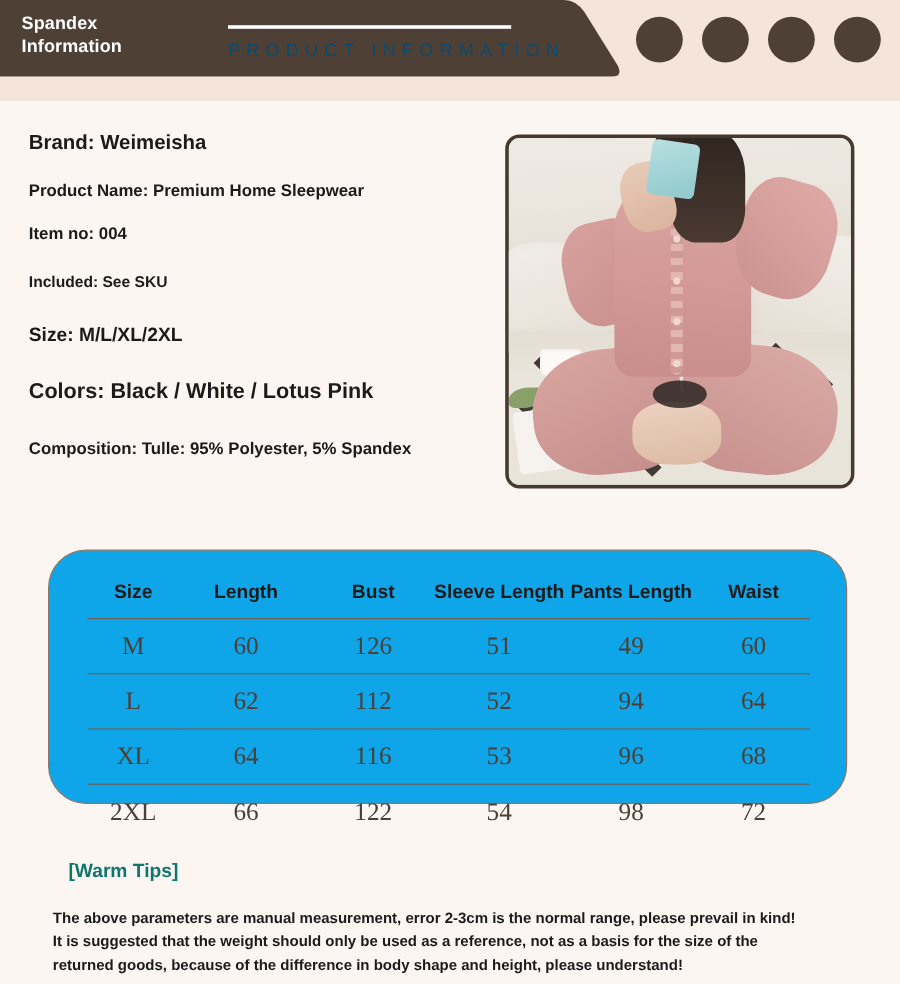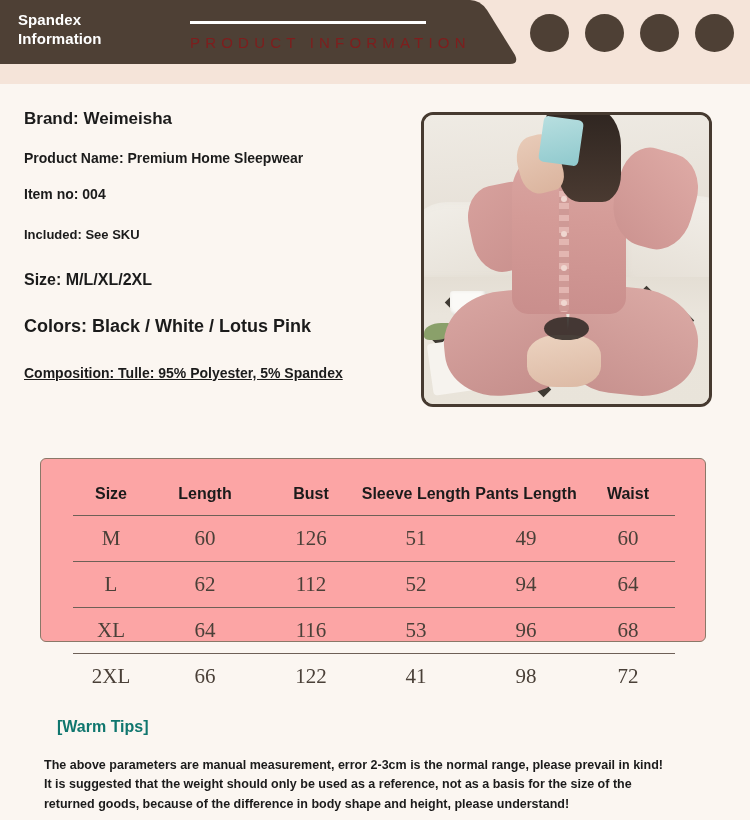--- a/index.html
+++ b/index.html
@@ -45,21 +45,21 @@
   .header-rule {
     position: absolute;
     left: 190px; top: 21px;
     width: 236px; height: 3px;
     background: #ffffff;
   }
 
   .header-sub {
     position: absolute;
     left: 190px; top: 34px;
-    color: #7f1d1d;
+    color: #0c4a6e;
     font-size: 15px;
     font-weight: 400;
     letter-spacing: 5.2px;
   }
 
   .dots {
     position: absolute;
     left: 530px; top: 14px;
     display: flex;
     gap: 16px;
@@ -80,21 +80,21 @@
     color: #1b1b1b;
     font-weight: 700;
     line-height: 1.3;
   }
   .info-line.sz-brand      { font-size: 17px; margin-bottom: 19px; }
   .info-line.sz-name       { font-size: 14px; margin-bottom: 18px; }
   .info-line.sz-item       { font-size: 14px; margin-bottom: 24px; }
   .info-line.sz-included   { font-size: 13px; margin-bottom: 26px; }
   .info-line.sz-size       { font-size: 16px; margin-bottom: 24px; }
   .info-line.sz-colors     { font-size: 18px; margin-bottom: 25px; }
-  .info-line.sz-composition{ font-size: 14px; text-decoration: underline; }
+  .info-line.sz-composition{ font-size: 14px; }
 
   
   .photo-frame {
     position: absolute;
     left: 421px; top: 112px;
     width: 291px; height: 295px;
     border: 3px solid #463a30;
     border-radius: 12px;
     overflow: hidden;
     background: #e7e2dc;
@@ -254,24 +254,24 @@
     position: absolute; left: 0%; bottom: 22%;
     width: 10%; height: 6%;
     background: #8aa06a;
     border-radius: 60% 20% 60% 20%;
   }
 
   
   .size-table {
     position: absolute;
     left: 40px; top: 458px;
-    width: 666px; height: 184px;
+    width: 666px; height: 212px;
     border: 1.5px solid #8a7868;
-    border-radius: 6px;
-    background: #fca5a5;
+    border-radius: 32px;
+    background: #0ea5e9;
   }
 
   table.sizes {
     position: absolute;
     left: 32px; top: 18px;
     width: 602px;
     border-collapse: collapse;
   }
   table.sizes th {
     color: #1b1b1b;
@@ -438,21 +438,21 @@
         <td>64</td>
         <td>116</td>
         <td>53</td>
         <td>96</td>
         <td>68</td>
       </tr>
       <tr>
         <td>2XL</td>
         <td>66</td>
         <td>122</td>
-        <td>41</td>
+        <td>54</td>
         <td>98</td>
         <td>72</td>
       </tr>
     </tbody>
   </table>
 </div>
 
 <div class="tips-title">[Warm Tips]</div>
 <div class="tips-body">The above parameters are manual measurement, error 2-3cm is the normal range, please prevail in kind! It is suggested that the weight should only be used as a reference, not as a basis for the size of the returned goods, because of the difference in body shape and height, please understand!</div>
 

